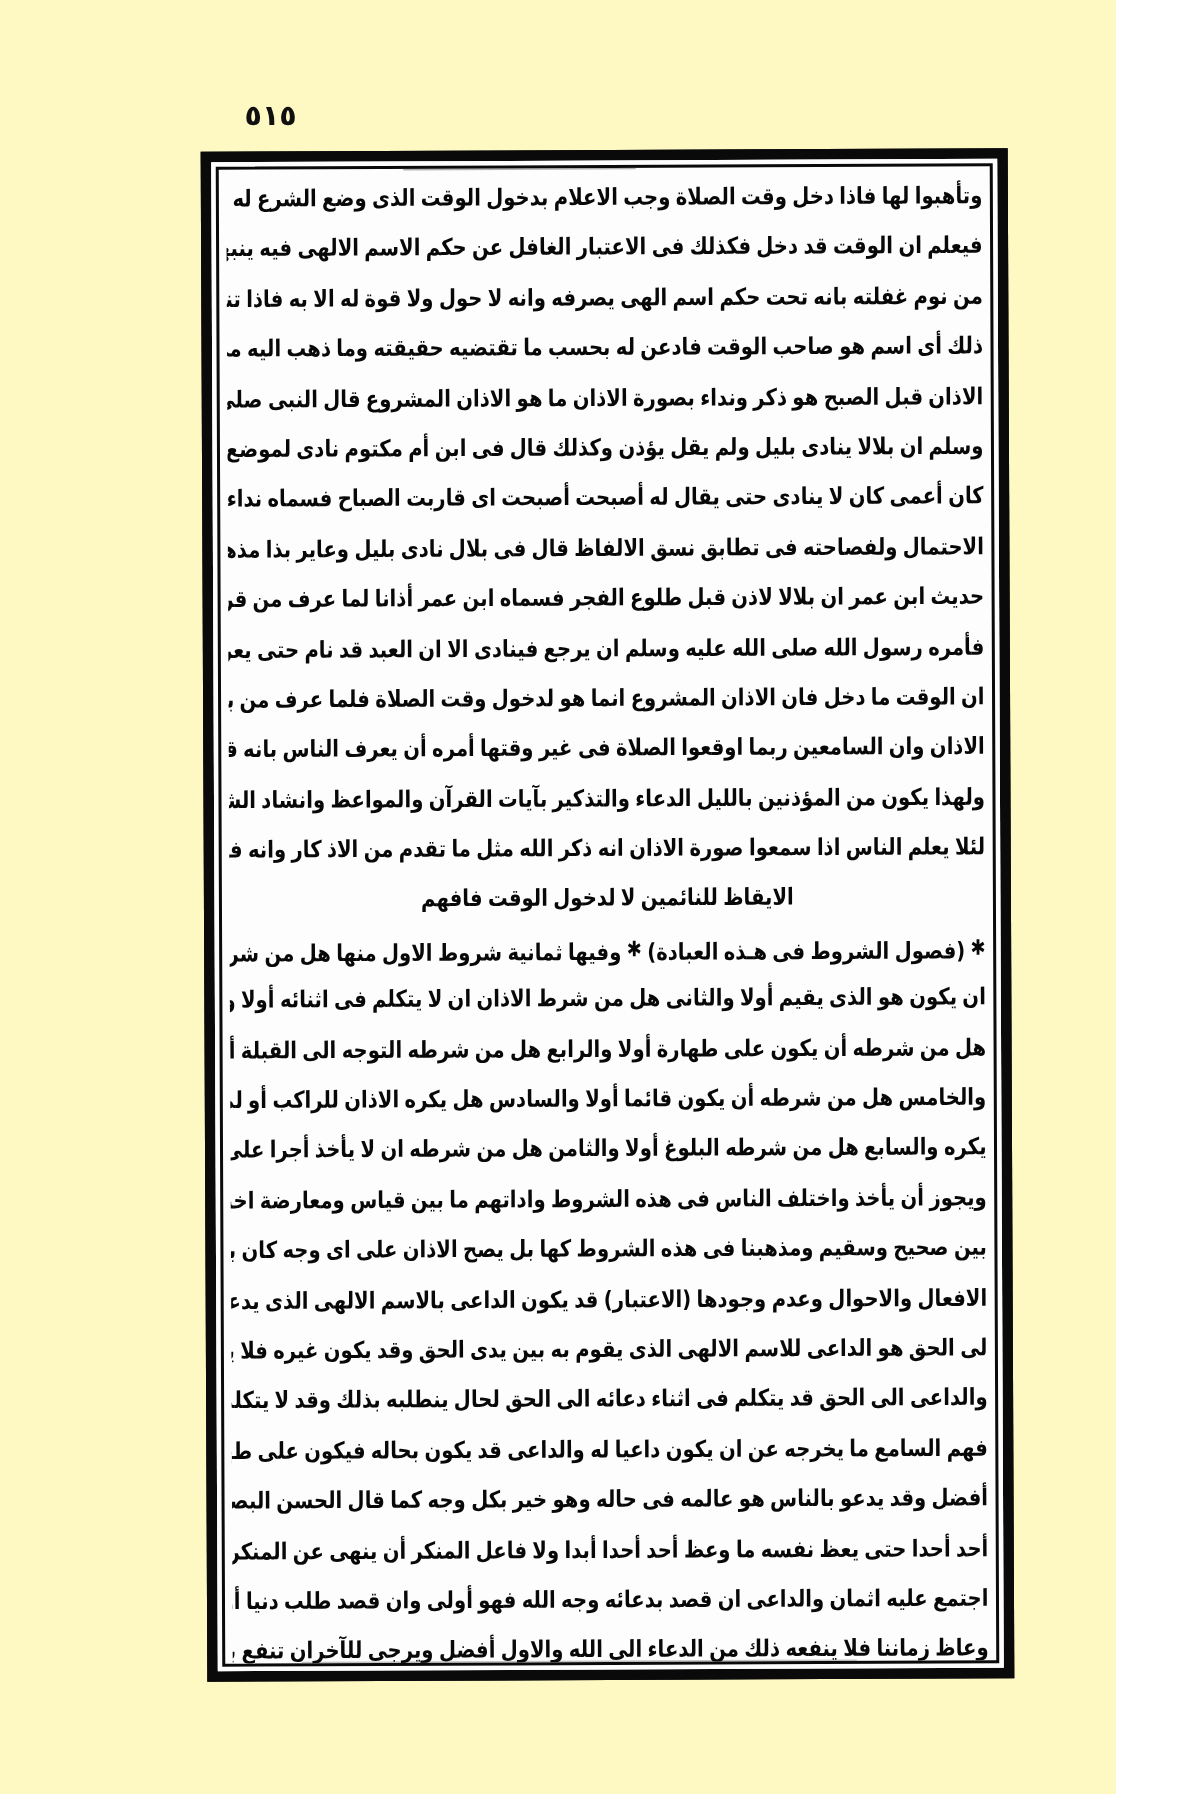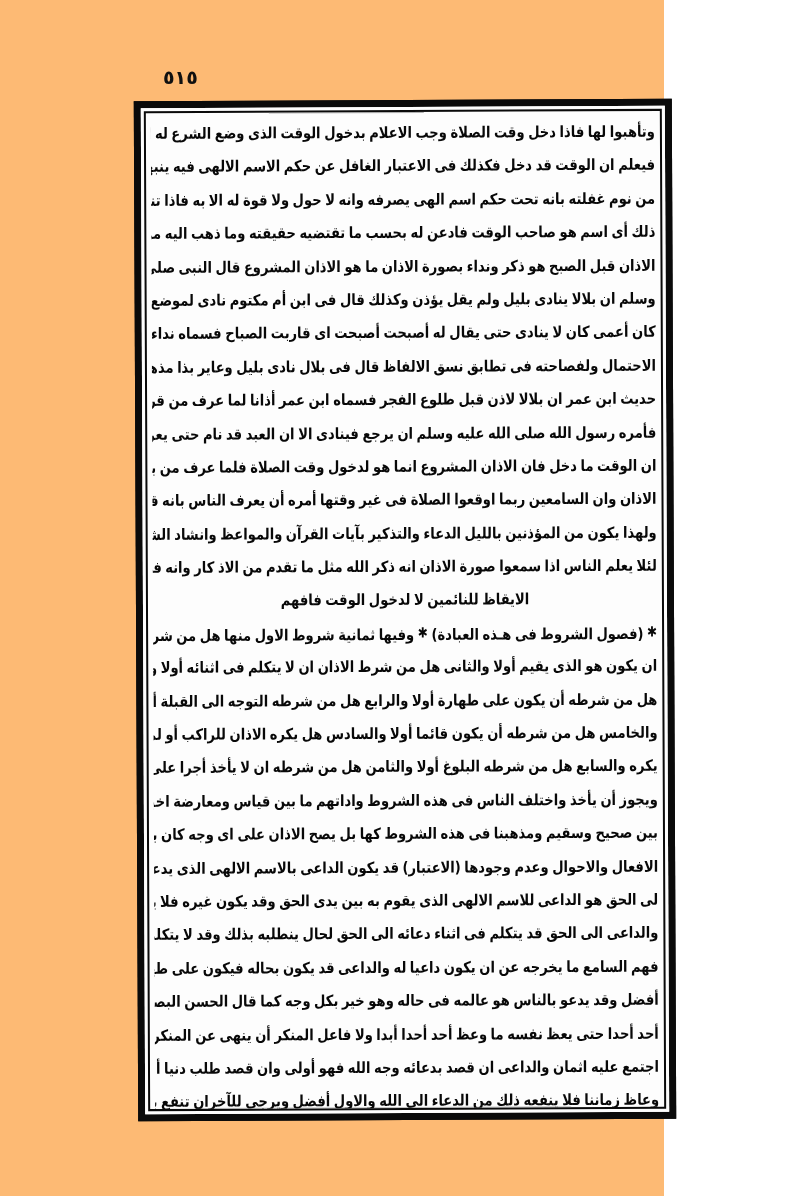--- a/index.html
+++ b/index.html
@@ -13,23 +13,23 @@
     height: 1196px;
     position: relative;
     font-family: "DejaVu Sans", sans-serif;
     overflow: hidden;
   }
 
   
   #page-sheet {
     position: absolute;
     left: 0; top: 0;
-    width: 664px;
+    width: 744px;
     height: 1196px;
-    background: #fdba74;
+    background: #fef9c3;
   }
 
   
   #folio-number {
     position: absolute;
     left: 163px;
     top: 68px;
     font-family: "DejaVu Sans", sans-serif;
     font-size: 19px;
     font-weight: 700;

